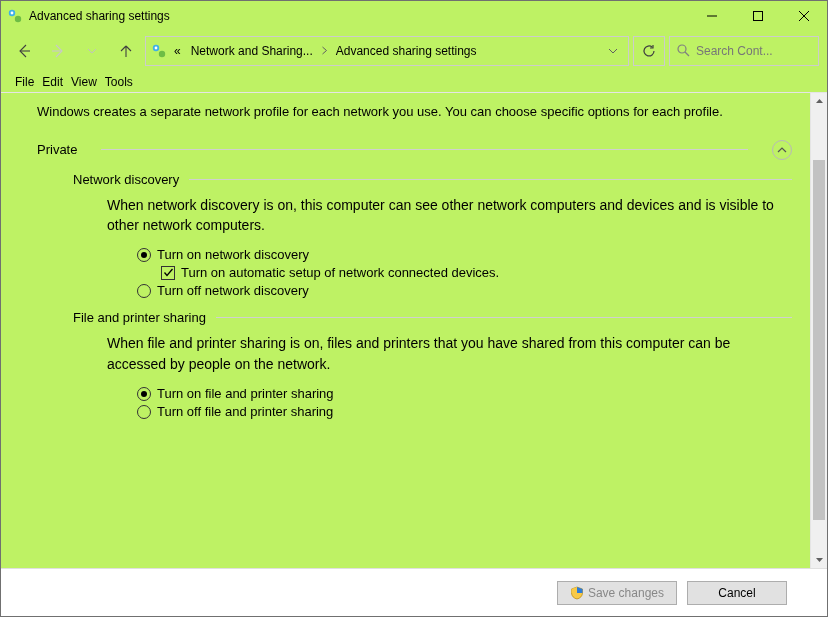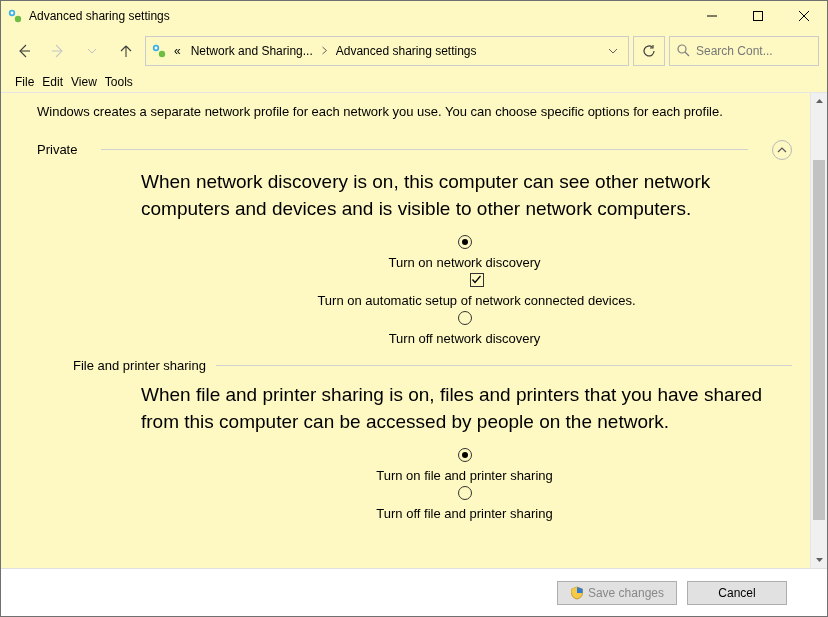--- a/index.html
+++ b/index.html
@@ -9,21 +9,21 @@
     font-size: 12px;
     color: #000;
     background: #fff;
     width: 828px; height: 617px;
     overflow: hidden;
   }
   .window {
     width: 828px; height: 617px;
     display: flex; flex-direction: column;
     border: 1px solid #707070;
-    background: #fef9c3;
+    background: #bef264;
   }
   
   .titlebar {
     height: 30px;
     display: flex; align-items: center;
     padding-left: 6px;
   }
   .titlebar .app-icon {
     width: 16px; height: 16px;
     margin-right: 6px;
@@ -153,32 +153,31 @@
     color: #555;
   }
   .sub-header {
     display: flex; align-items: center;
     gap: 10px;
     margin: 12px 0 8px 36px;
   }
   .sub-header .label { font-size: 13px; }
   .sub-header .rule { flex: 1; height: 1px; background: #d0d0d0; }
   .sub-desc {
-    margin: 0 0 12px 104px;
-    font-size: 19px;
+    margin: 0 0 12px 70px;
+    font-size: 14px;
     line-height: 1.45;
     max-width: 680px;
   }
   .opt-group { margin-left: 100px; }
   .opt-row {
     display: flex; align-items: center;
     gap: 6px;
     margin: 3px 0;
     font-size: 13px;
-    flex-direction: column;
   }
   .opt-row.indented { margin-left: 24px; }
   .radio {
     width: 14px; height: 14px;
     border: 1px solid #333;
     border-radius: 50%;
     display: flex; align-items: center; justify-content: center;
     flex-shrink: 0;
   }
   .radio.checked::after {
@@ -354,20 +353,24 @@
       <div class="section-header">
         <span class="label">Private</span>
         <span class="rule"></span>
         <span class="collapse-btn">
           <svg width="10" height="10" viewBox="0 0 10 10">
               <path d="M1 7 L5 3 L9 7" fill="none" stroke="#555" stroke-width="1.2"></path>
             </svg>
         </span>
       </div>
 
+      <div class="sub-header">
+        <span class="label">Network discovery</span>
+        <span class="rule"></span>
+      </div>
       <div class="sub-desc">When network discovery is on, this computer can see other network computers and devices and is visible to other network computers.</div>
       <div class="opt-group">
         <div class="opt-row">
           <span class="radio checked"></span>
           <span>Turn on network discovery</span>
         </div>
         <div class="opt-row indented">
           <span class="checkbox">
             <svg width="11" height="11" viewBox="0 0 11 11">
                 <path d="M1.5 5.5 L4 8.5 L9.5 2" fill="none" stroke="#000" stroke-width="1.3"></path>

